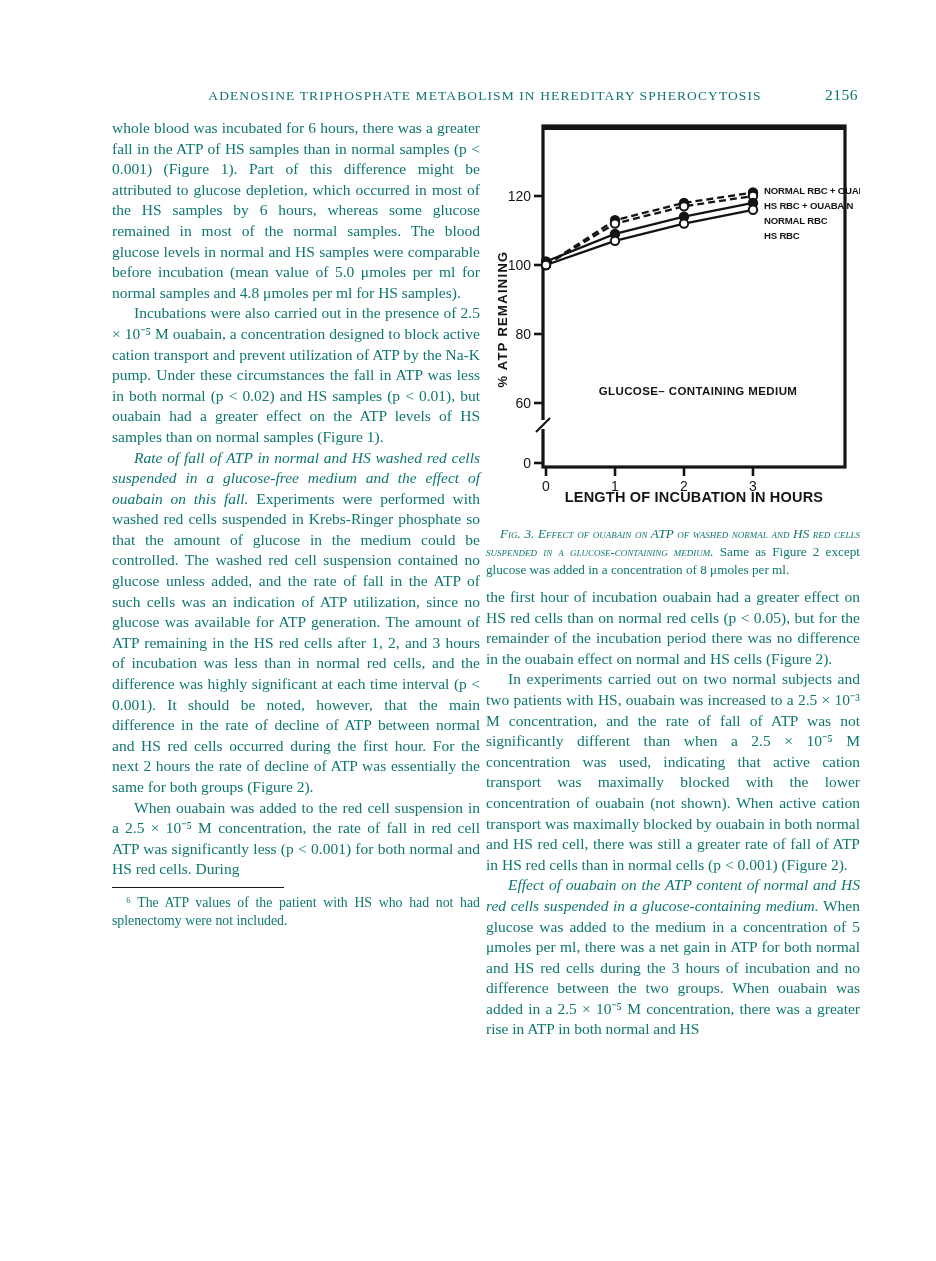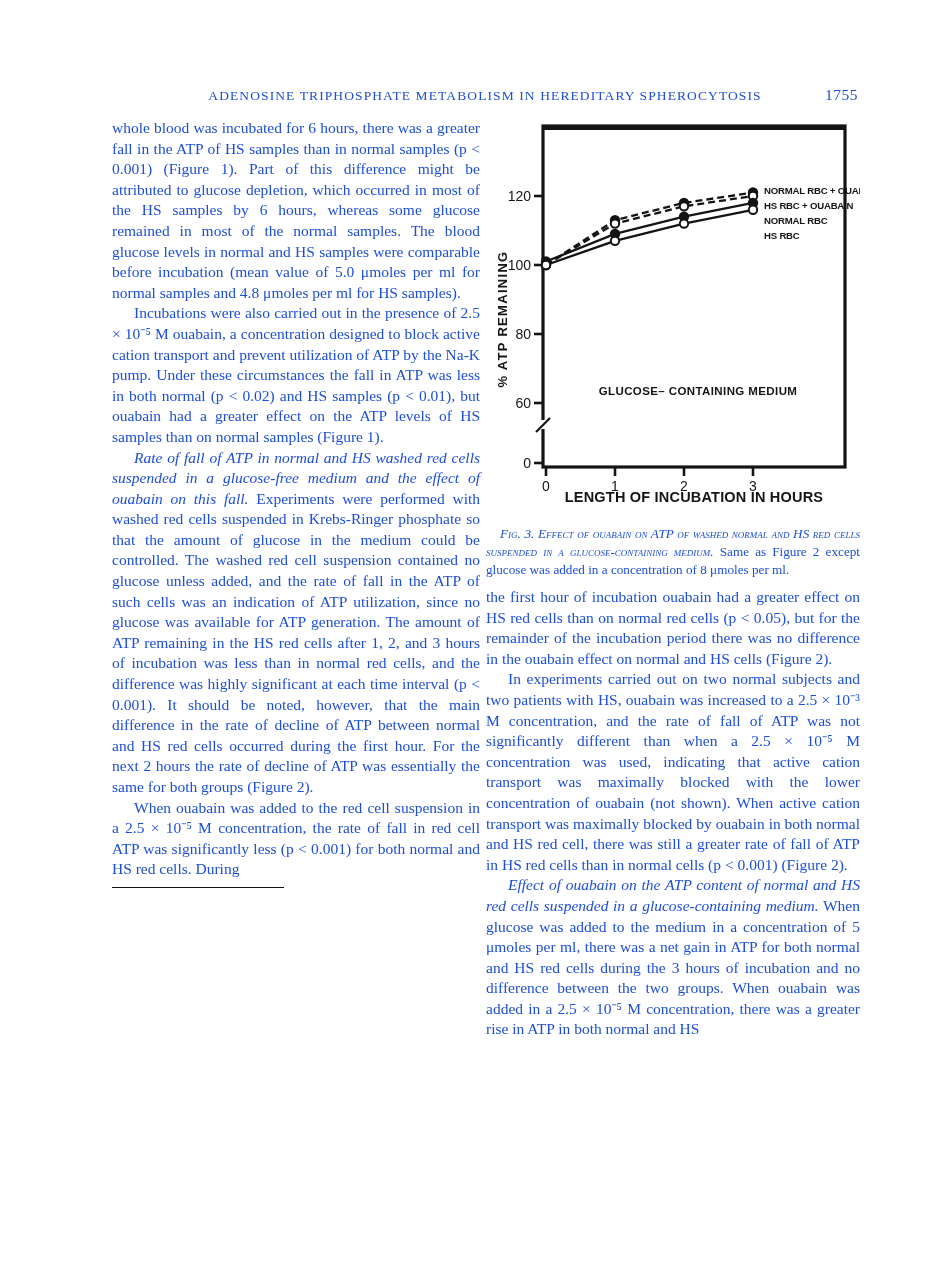--- a/index.html
+++ b/index.html
@@ -1,21 +1,21 @@
 <!DOCTYPE html>
 <html><head>
 <meta charset="utf-8">
 <style>
   html,body{margin:0;padding:0;background:#e8e8e8;}
   #page{
     position:relative;
     width:936px;height:1261px;
     background:#ffffff;
     font-family:"Liberation Serif", serif;
-    color:#1d4ed8;
+    color:#0f766e;
     overflow:hidden;
   }
   
   #running-head{
     position:absolute;left:112px;right:78px;top:88px;
     text-align:center;
     font-size:13.5px;letter-spacing:1.1px;
     white-space:nowrap;
   }
   #page-num{
@@ -57,29 +57,30 @@
   }
   .cap-sc{font-variant:small-caps;font-style:italic;}
 </style>
 </head>
 <body>
 
 <div id="page">
 
   <div id="running-head">
     <span>ADENOSINE TRIPHOSPHATE METABOLISM IN HEREDITARY SPHEROCYTOSIS</span>
-    <span id="page-num">1755</span>
+    <span id="page-num">2156</span>
   </div>
 
   <div id="col-left" class="col">
     <p class="para no-indent"><span>whole blood was incubated for 6 hours, there was a greater fall in the ATP of HS samples than in normal samples (p &lt; 0.001) (Figure 1).  Part of this difference might be attributed to glucose depletion, which occurred in most of the HS samples by 6 hours, whereas some glucose remained in most of the normal samples.  The blood glucose levels in normal and HS samples were comparable before incubation (mean value of 5.0 μmoles per ml for normal samples and 4.8 μmoles per ml for HS samples).</span></p>
     <p class="para"><span>Incubations were also carried out in the presence of 2.5 × 10⁻⁵ M ouabain, a concentration designed to block active cation transport and prevent utilization of ATP by the Na-K pump.  Under these circumstances the fall in ATP was less in both normal (p &lt; 0.02) and HS samples (p &lt; 0.01), but ouabain had a greater effect on the ATP levels of HS samples than on normal samples (Figure 1).</span></p>
     <p class="para"><span class="ital">Rate of fall of ATP in normal and HS washed red cells suspended in a glucose-free medium and the effect of ouabain on this fall.</span><span>  Experiments were performed with washed red cells suspended in Krebs-Ringer phosphate so that the amount of glucose in the medium could be controlled.  The washed red cell suspension contained no glucose unless added, and the rate of fall in the ATP of such cells was an indication of ATP utilization, since no glucose was available for ATP generation.  The amount of ATP remaining in the HS red cells after 1, 2, and 3 hours of incubation was less than in normal red cells, and the difference was highly significant at each time interval (p &lt; 0.001).  It should be noted, however, that the main difference in the rate of decline of ATP between normal and HS red cells occurred during the first hour.  For the next 2 hours the rate of decline of ATP was essentially the same for both groups (Figure 2).</span></p>
     <p class="para"><span>When ouabain was added to the red cell suspension in a 2.5 × 10⁻⁵ M concentration, the rate of fall in red cell ATP was significantly less (p &lt; 0.001) for both normal and HS red cells.  During</span></p>
     <div id="footnote-rule"></div>
+    <p id="footnote-text">⁶ The ATP values of the patient with HS who had not had splenectomy were not included.</p>
   </div>
 
   <div id="col-right" class="col">
     <div id="figure-3">
       <svg width="374" height="392" viewBox="0 0 374 392" xmlns="http://www.w3.org/2000/svg">
           <rect x="57" y="3" width="302" height="341" fill="none" stroke="#141414" stroke-width="3.2"></rect>
           <line x1="56" y1="4.5" x2="360" y2="4.5" stroke="#141414" stroke-width="5"></line>
           <line x1="48" y1="340" x2="57" y2="340" stroke="#141414" stroke-width="2.6"></line>
           <text x="45" y="345" text-anchor="end" class="tick">0</text>
           <line x1="48" y1="280" x2="57" y2="280" stroke="#141414" stroke-width="2.6"></line>

